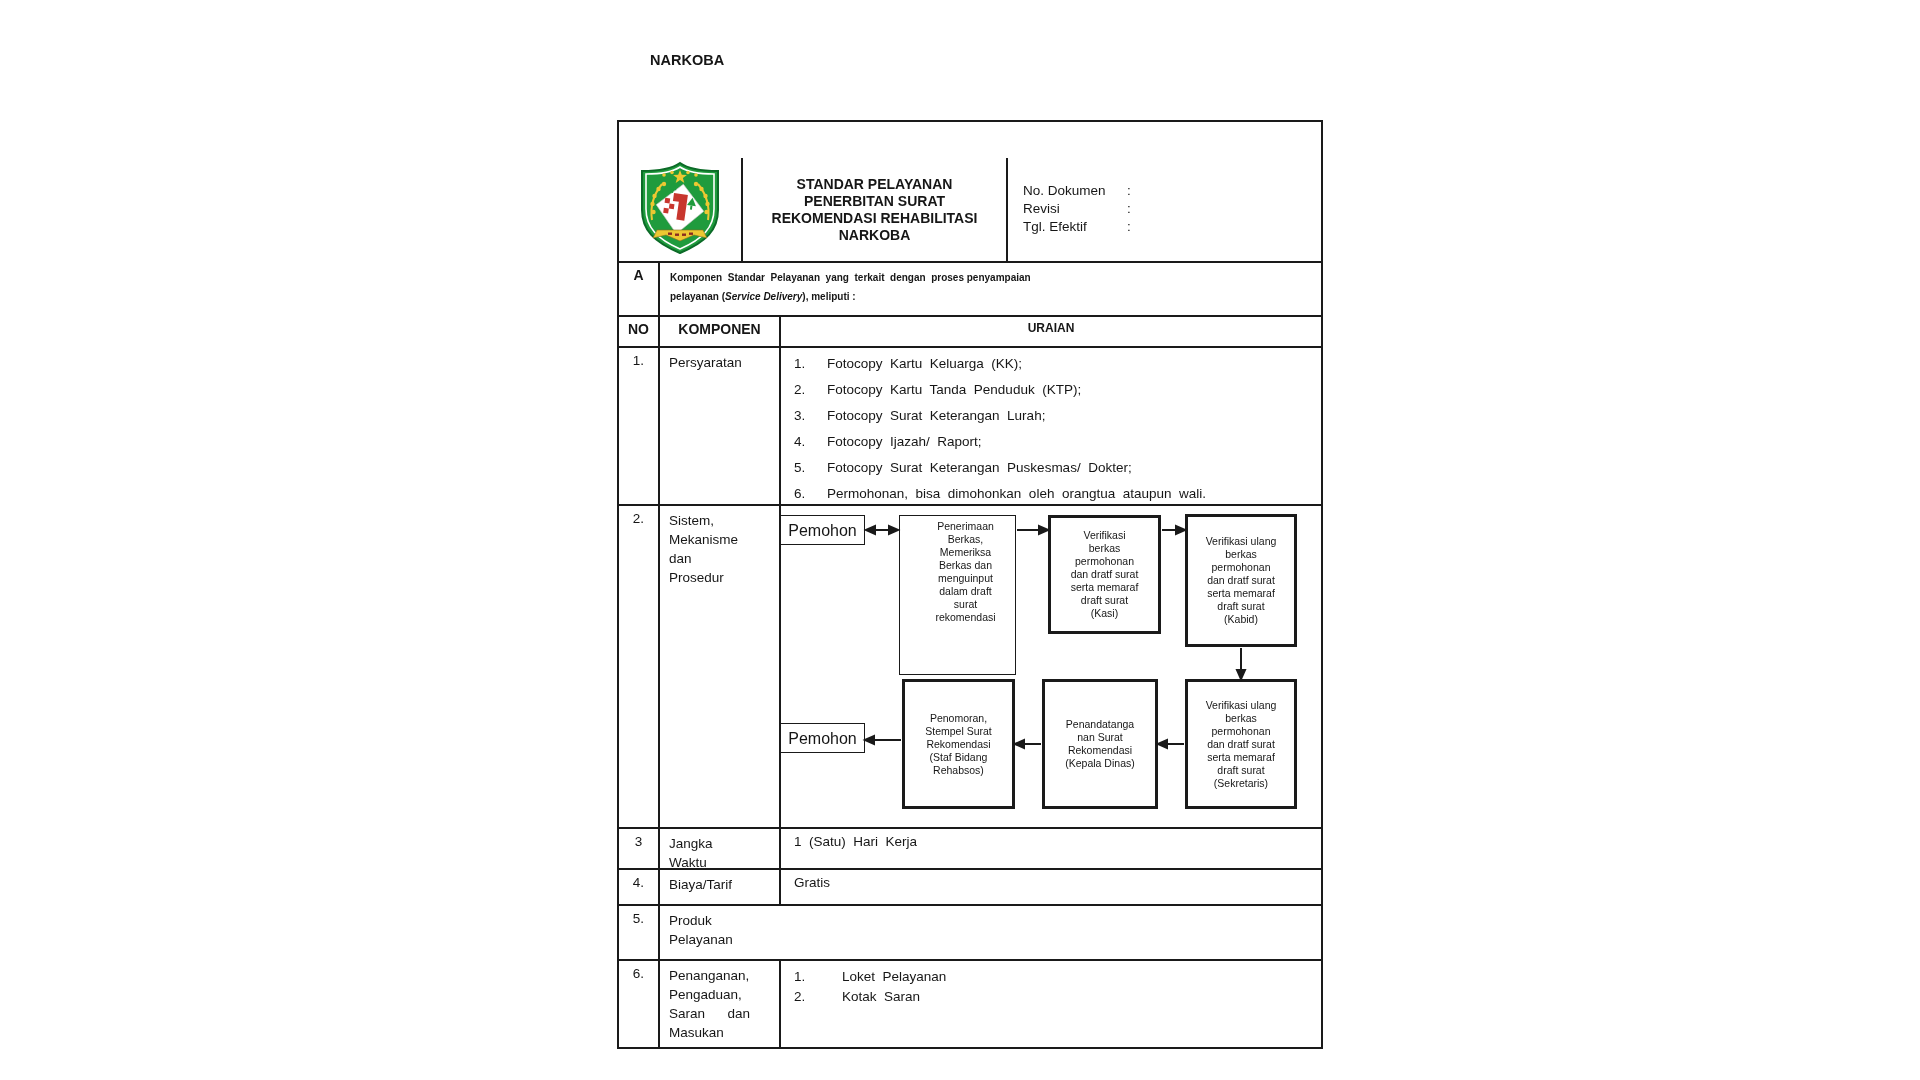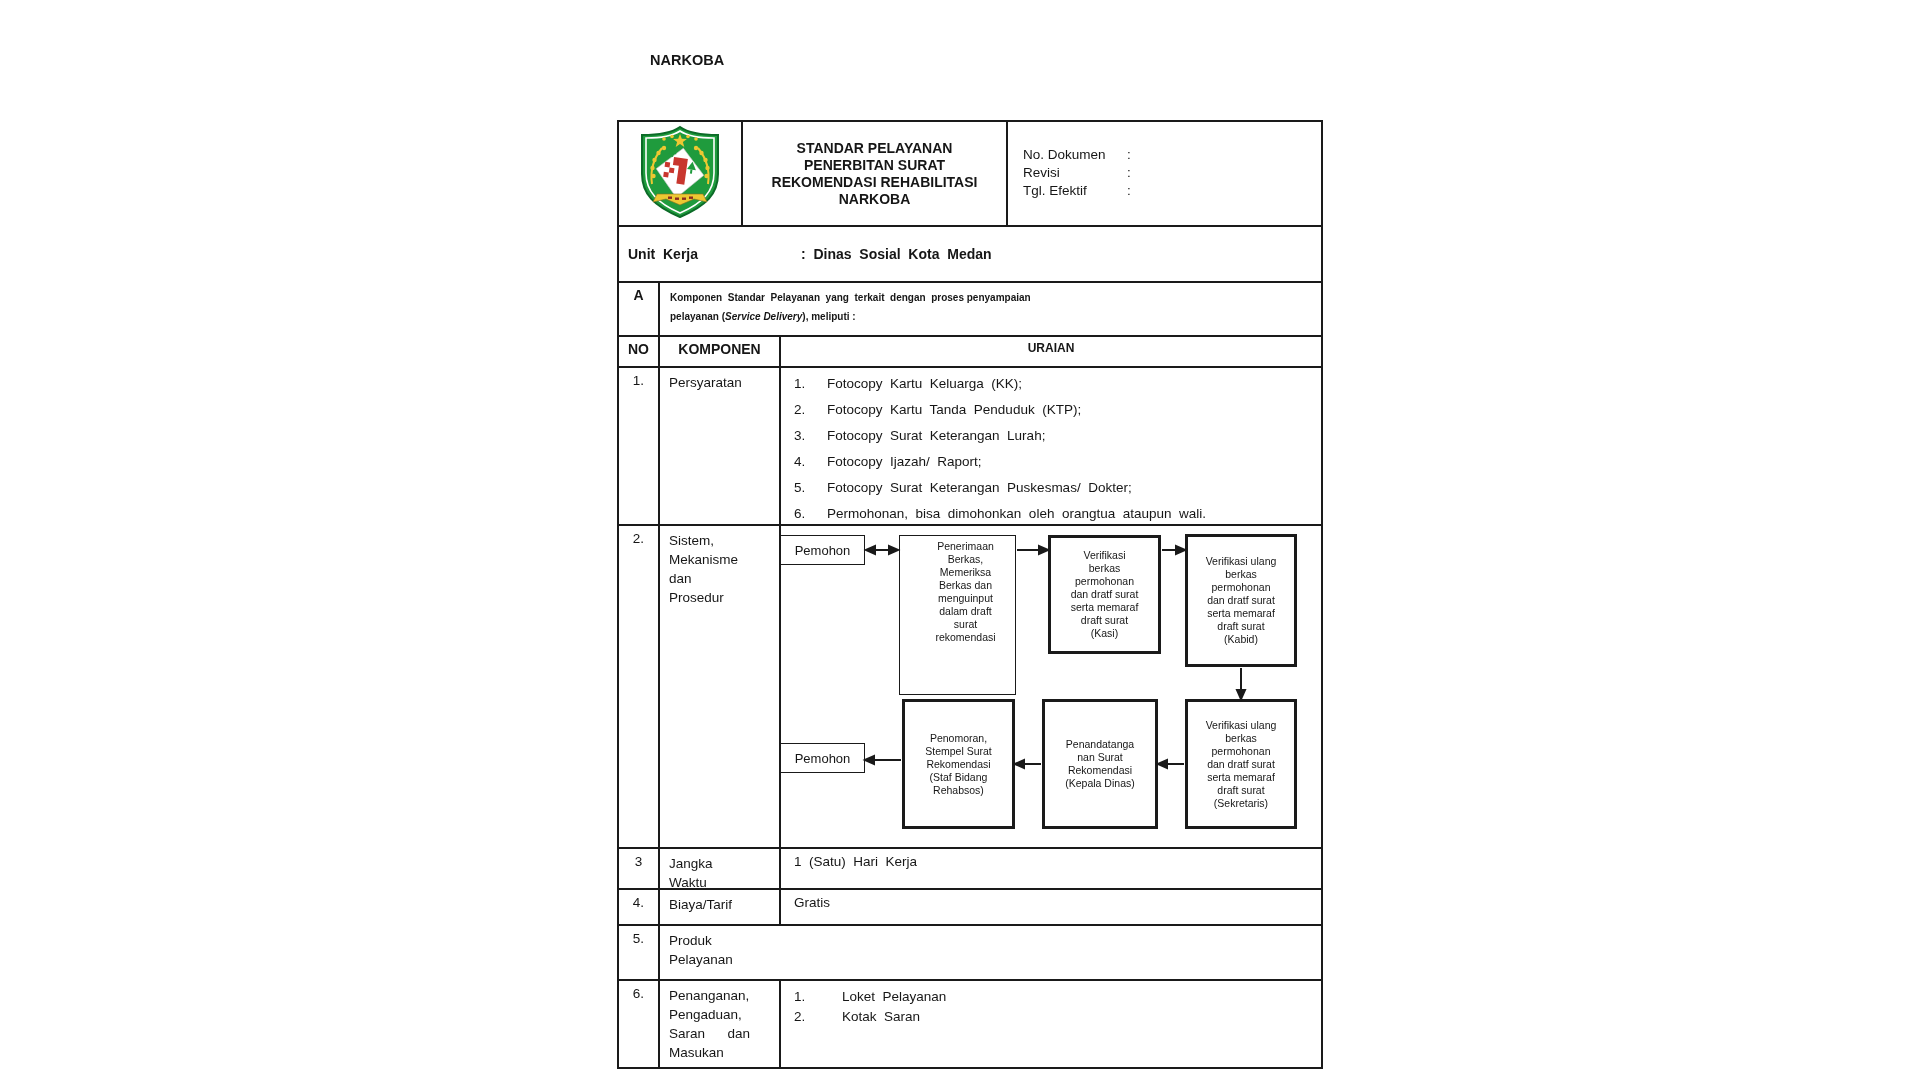--- a/index.html
+++ b/index.html
@@ -8,21 +8,21 @@
   .doc{position:absolute;left:617px;top:13px;width:706px;}
 
   
   .heading{font-weight:bold;font-size:14.5px;line-height:19px;word-spacing:3px;
            white-space:pre;padding-left:6px;}
   .heading .l2{padding-left:27px;}
 
   
   .tbl{margin-top:12px;border:2px solid #1a1a1a;width:706px;box-sizing:border-box;background:#fff;}
   .row{display:flex;border-top:2px solid #1a1a1a;box-sizing:border-box;}
-  .row:first-child{border-top:none;}
+  .row:first-child{border-top:none;margin-top:36px;}
   .c{border-left:2px solid #1a1a1a;box-sizing:border-box;}
   .c:first-child{border-left:none;}
 
   .r-head{height:103px;}
   .r-unit{height:56px;}
   .r-a{height:54px;}
   .r-cols{height:31px;}
   .r-1{height:158px;}
   .r-2{height:323px;}
   .r-3{height:41px;}
@@ -67,21 +67,21 @@
   .item6{display:flex;font-size:13.5px;line-height:19.5px;}
   .item6 .n{flex:0 0 48px;}
   .item6 .t{white-space:pre-wrap;}
 
   
   .flow{position:relative;width:100%;height:100%;}
   .fbox{position:absolute;background:#fff;border:1.5px solid #1a1a1a;display:flex;align-items:center;
         justify-content:center;text-align:center;font-size:10.5px;line-height:13px;white-space:pre-line;
         box-sizing:border-box;}
   .fbox.thick{border-width:3px;}
-  .fbox.small{font-size:13px;}
+  .fbox.small{font-size:16px;}
   .fbox.topalign{align-items:flex-start;padding-top:4px;}
   .arrows{position:absolute;left:0;top:0;pointer-events:none;}
 </style>
 </head>
 <body>
 
 <div class="page">
   <div class="doc">
 
     <div class="heading">
@@ -136,26 +136,20 @@
 PENERBITAN SURAT
 REKOMENDASI REHABILITASI
 NARKOBA</div>
         <div class="c h-doc">
           <div><span class="lab">No. Dokumen</span><span>:</span></div>
           <div><span class="lab">Revisi</span><span>:</span></div>
           <div><span class="lab">Tgl.  Efektif</span><span>:</span></div>
         </div>
       </div>
 
-      <div class="row r-unit">
-        <div class="c unit" style="flex:1">
-          <span class="ulab">Unit  Kerja</span>
-          <span>:  Dinas  Sosial  Kota  Medan</span>
-        </div>
-      </div>
 
       <div class="row r-a">
         <div class="c a-no">A</div>
         <div class="c a-text"><span>Komponen  Standar  Pelayanan  yang  terkait  dengan  proses penyampaian
 pelayanan (</span><span class="ital">Service Delivery</span><span>), meliputi :</span></div>
       </div>
 
       <div class="row r-cols">
         <div class="c col-no">NO</div>
         <div class="c col-komp">KOMPONEN</div>

